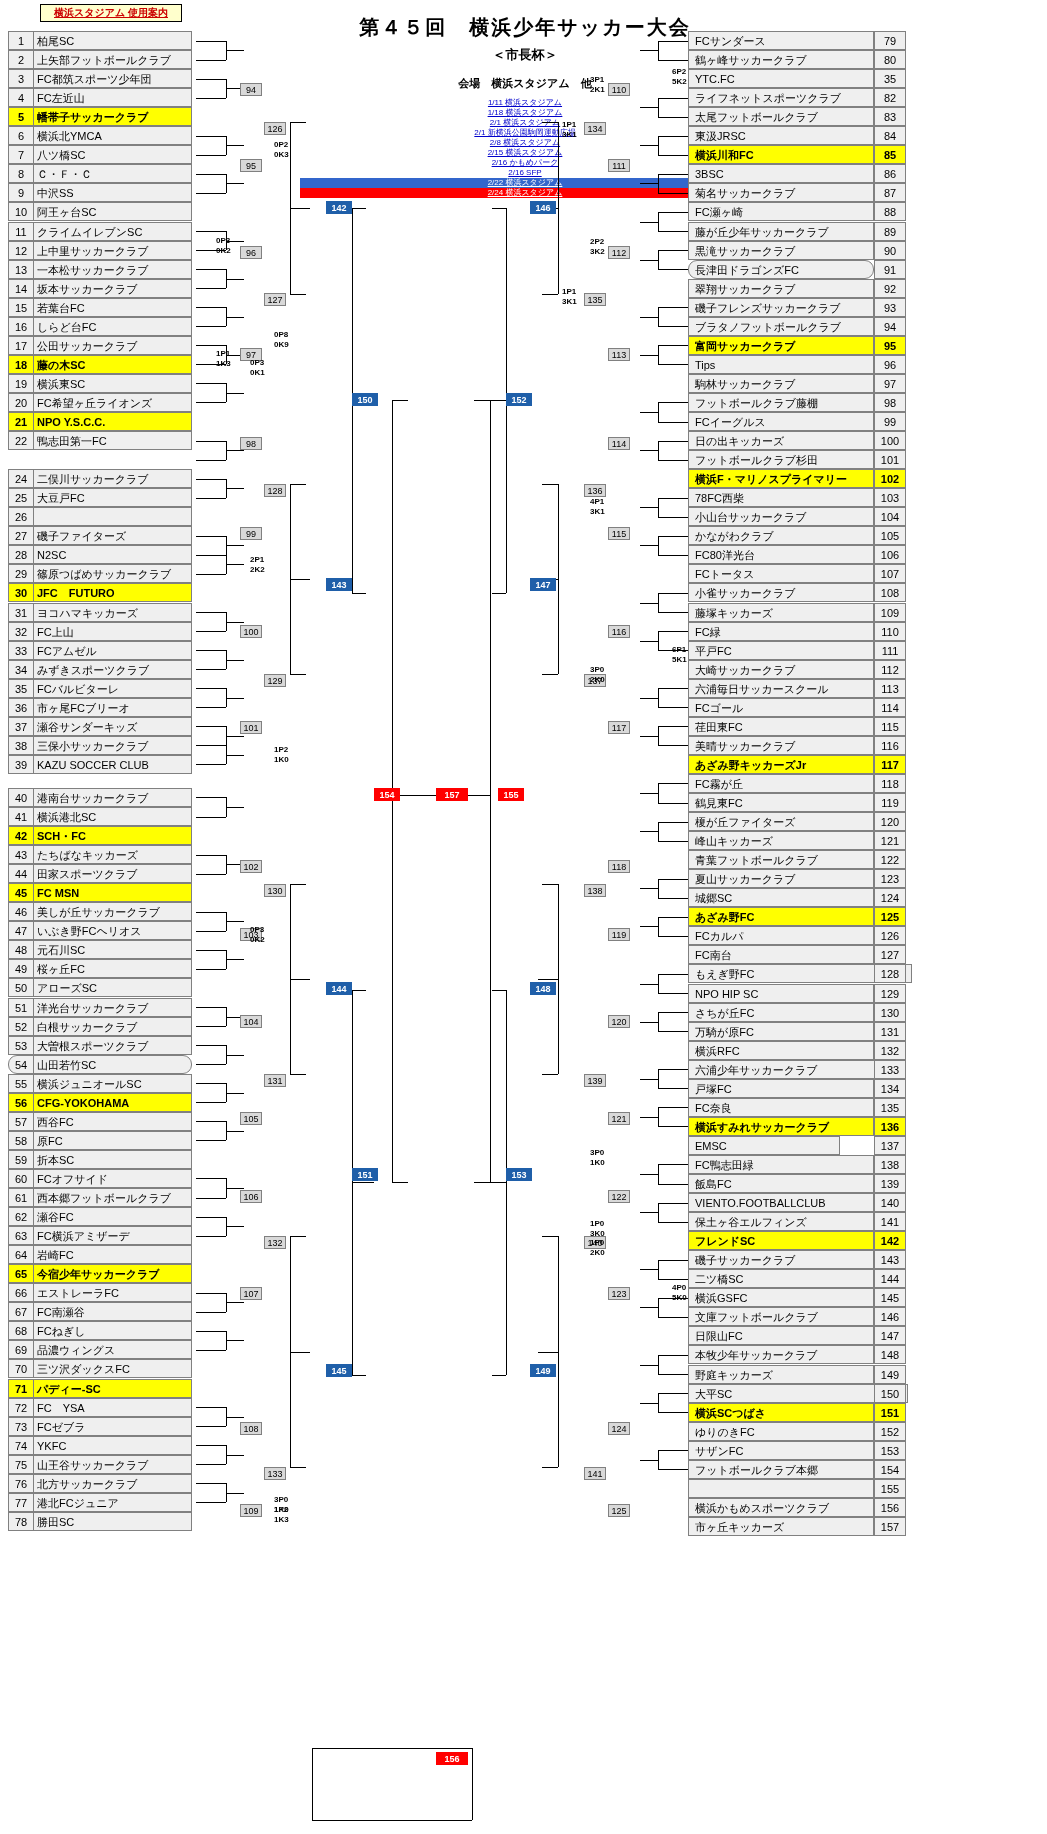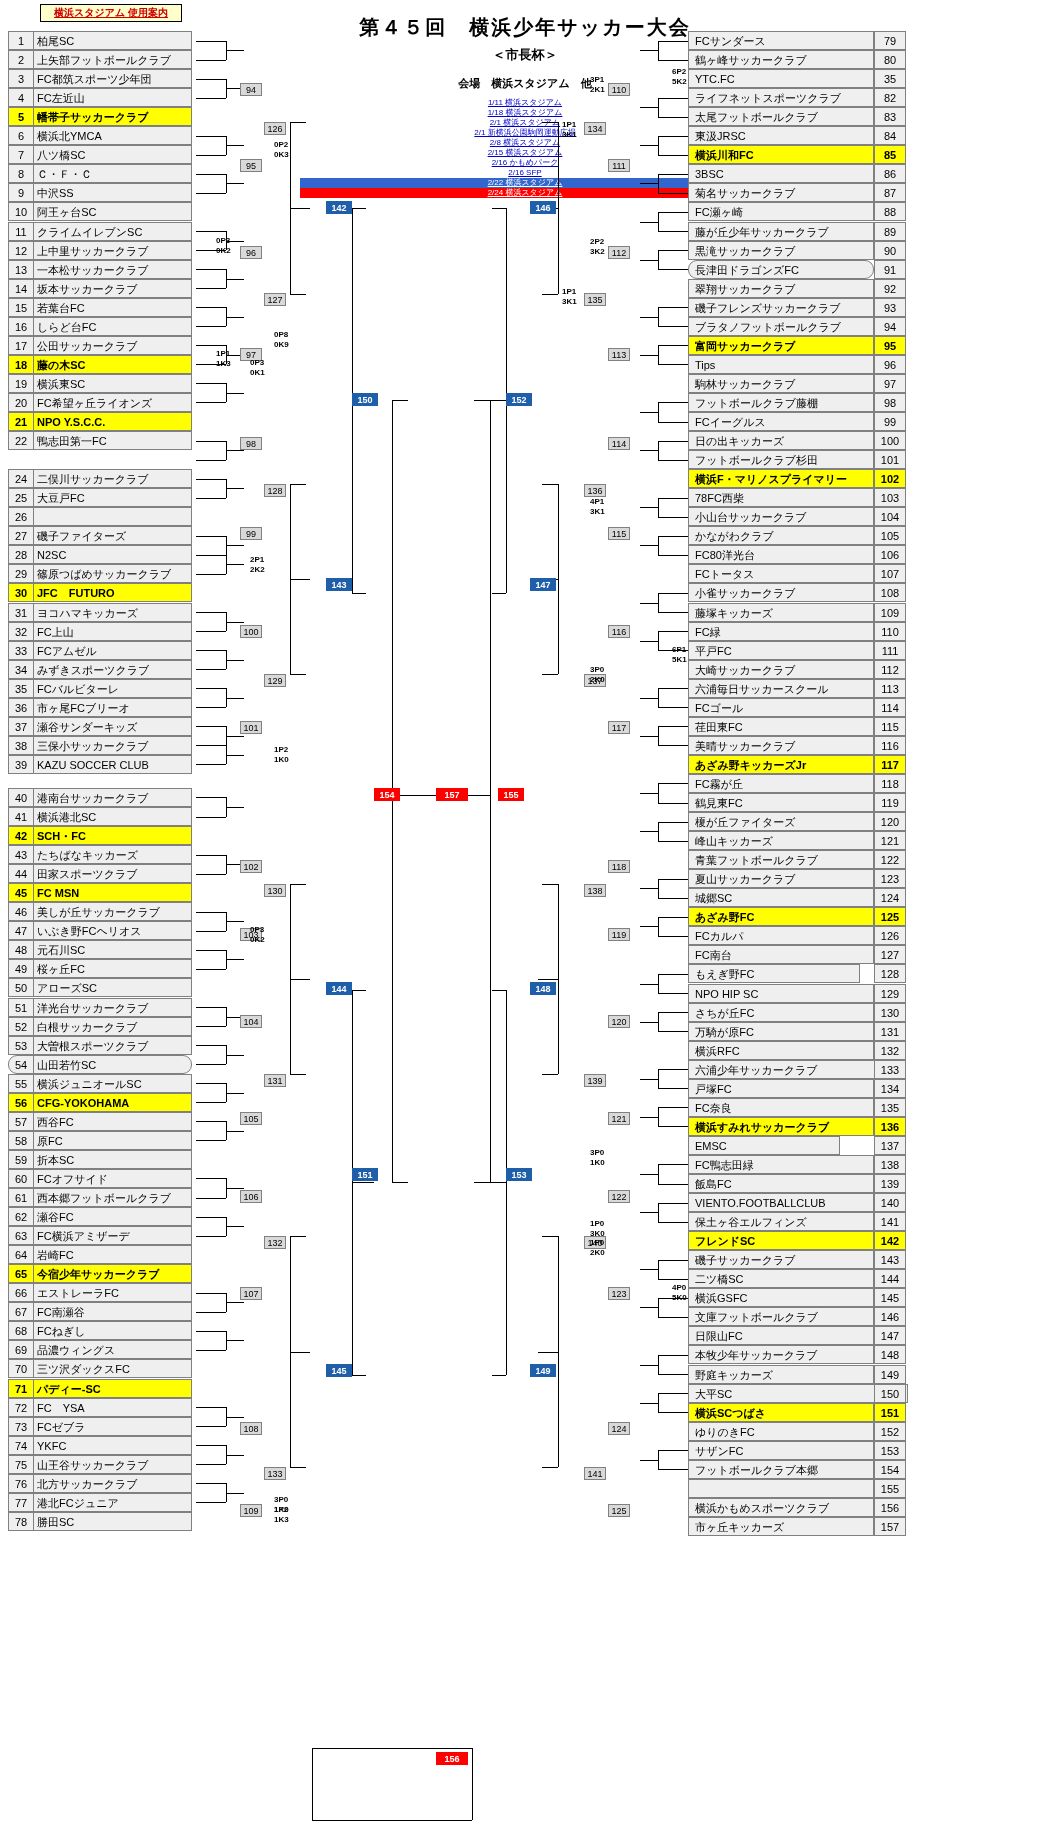--- a/index.html
+++ b/index.html
@@ -604,21 +604,21 @@
     </div>
     <div class="rnum hl" style="top: 907.3px;">125</div>
     <div class="team right" style="top: 926.35px; width: 186px;">
       <span class="nm">FCカルパ</span>
     </div>
     <div class="rnum" style="top: 926.35px;">126</div>
     <div class="team right" style="top: 945.4px; width: 186px;">
       <span class="nm">FC南台</span>
     </div>
     <div class="rnum" style="top: 945.4px;">127</div>
-    <div class="team right" style="top: 964.45px; width: 172px;">
+    <div class="team right" style="top: 964.45px; width: 224px;">
       <span class="nm">もえぎ野FC</span>
     </div>
     <div class="rnum" style="top: 964.45px;">128</div>
     <div class="team right" style="top: 983.5px; width: 186px;">
       <span class="nm">NPO HIP SC</span>
     </div>
     <div class="rnum" style="top: 983.5px;">129</div>
     <div class="team right" style="top: 1002.55px; width: 186px;">
       <span class="nm">さちが丘FC</span>
     </div>

